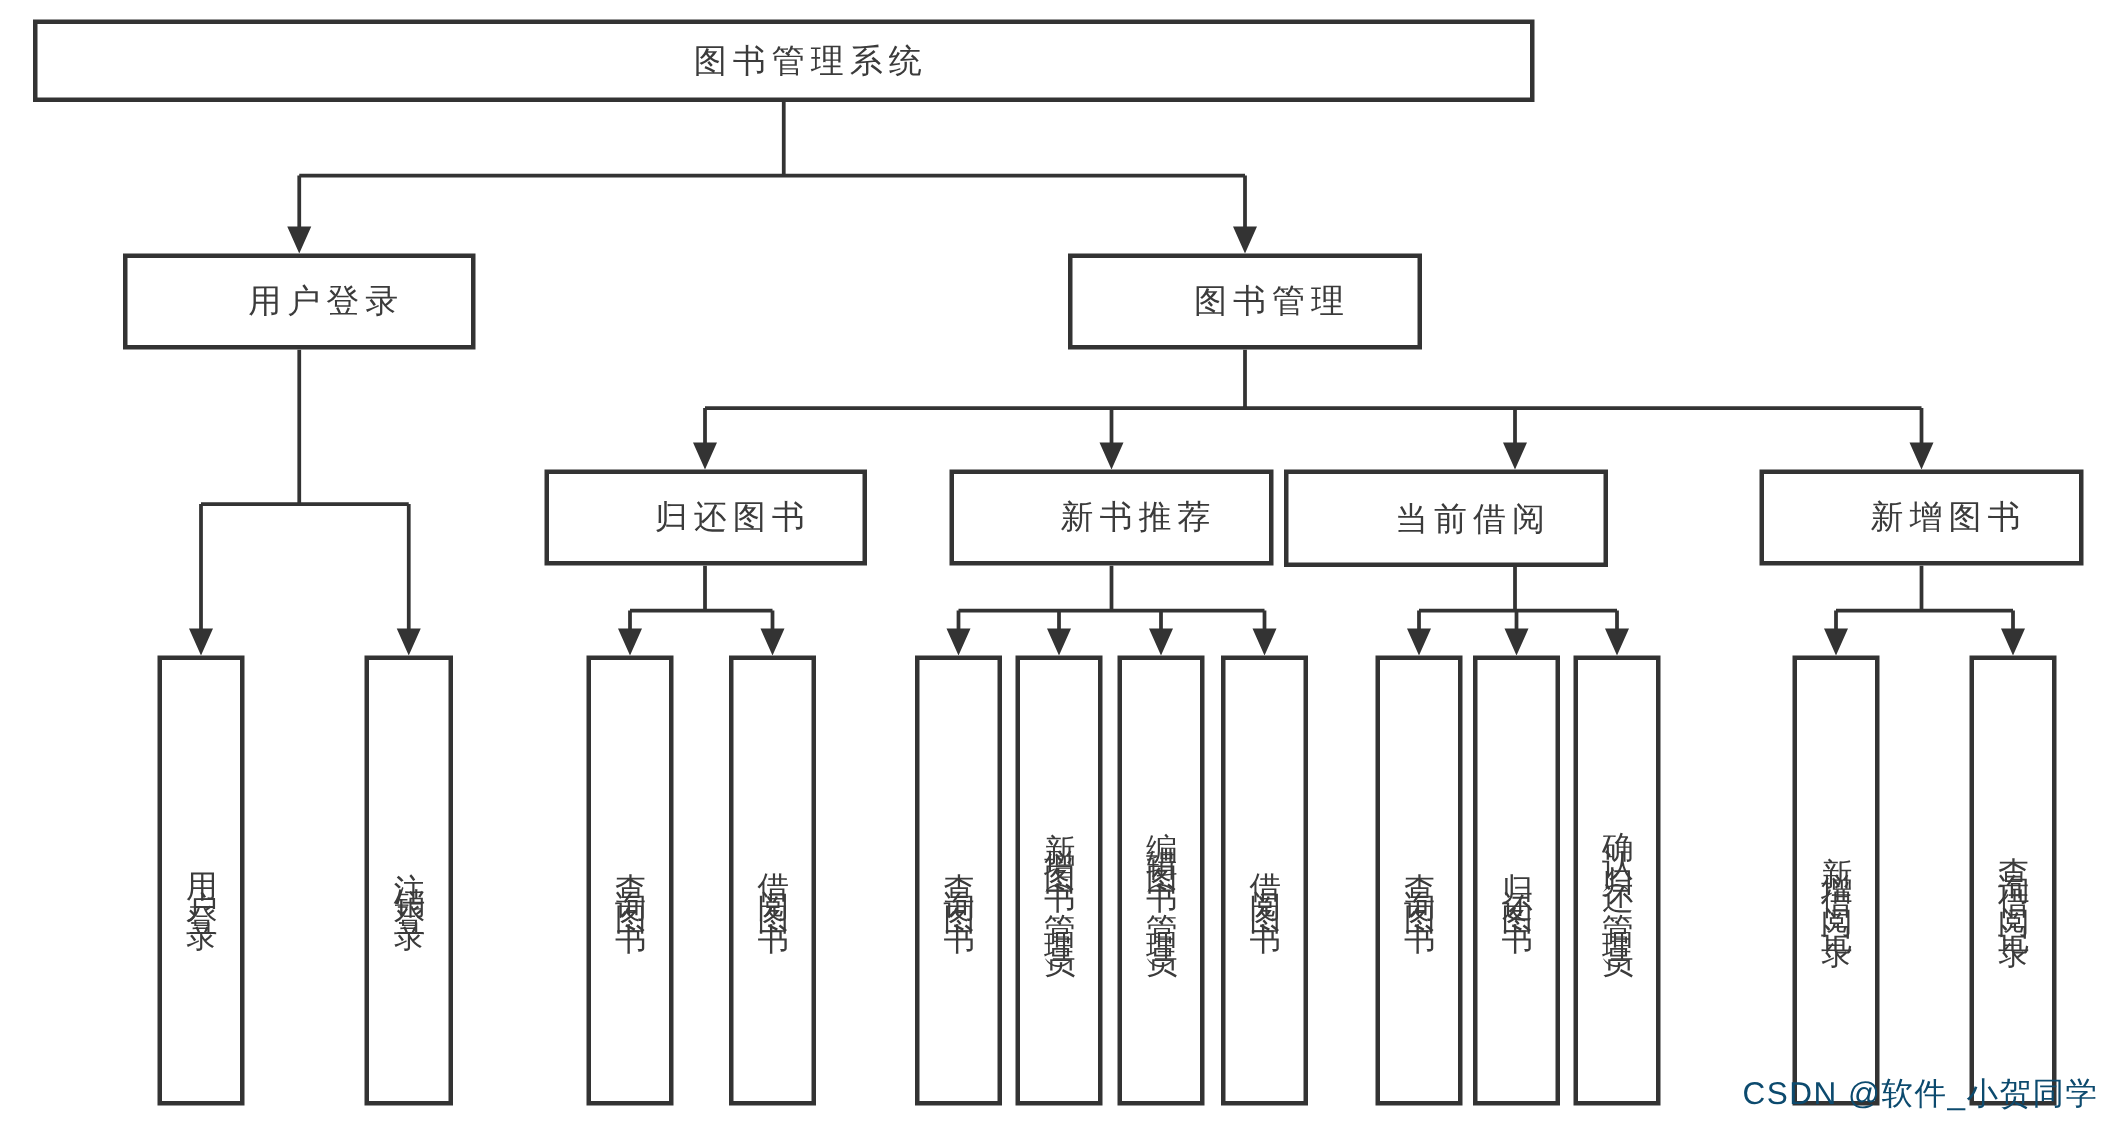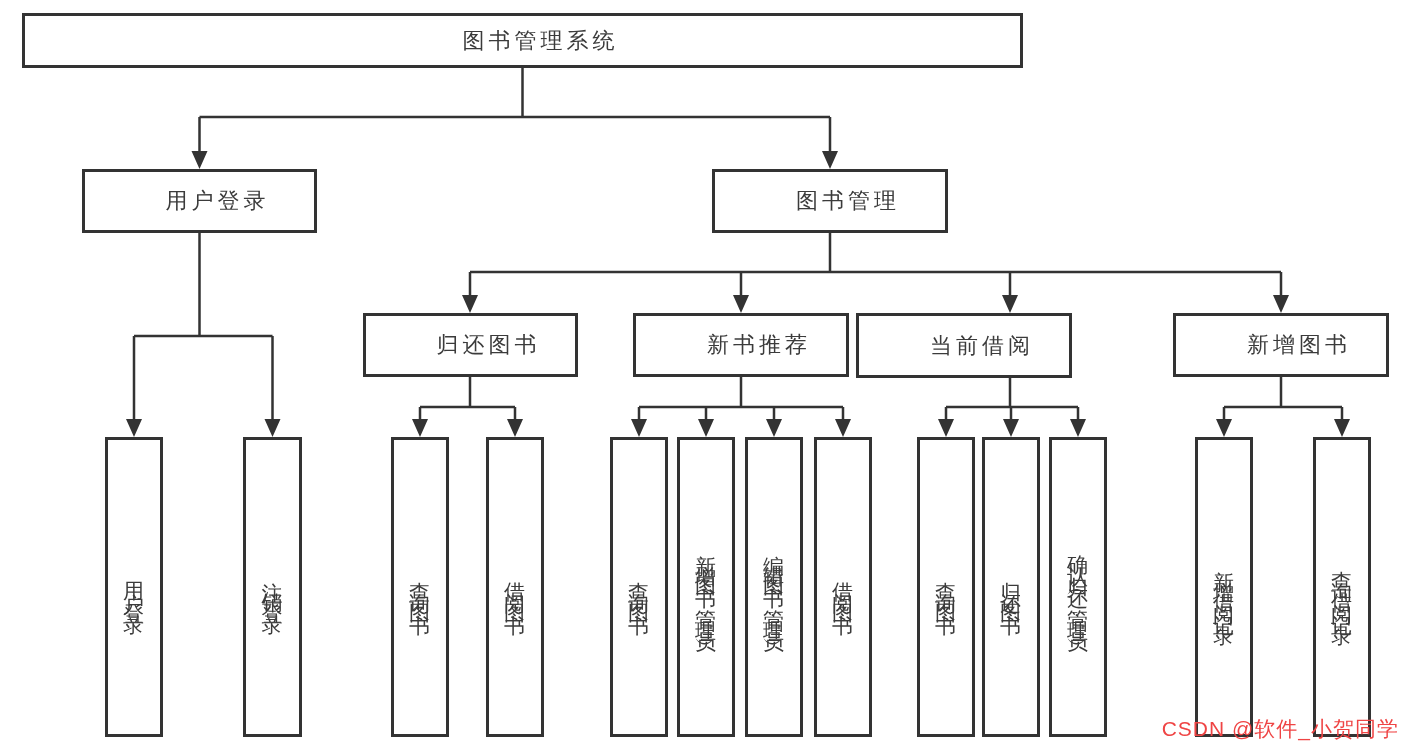--- a/index.html
+++ b/index.html
@@ -12,21 +12,21 @@
     position:absolute;box-sizing:border-box;border:3px solid #333333;background:#ffffff;
     display:flex;align-items:center;justify-content:center;color:#3b3b3b;
   }
   .h-node{font-size:22px;letter-spacing:4px;white-space:nowrap;padding-left:36px;}
   .leaf{
     top:437px;width:58px;height:300px;
     writing-mode:vertical-rl;font-size:21px;letter-spacing:11px;line-height:1;
   }
   .watermark{
     position:absolute;right:6px;bottom:4px;font-size:21px;letter-spacing:1px;
-    color:#ef4444;white-space:nowrap;
+    color:#0c4a6e;white-space:nowrap;
   }
 </style>
 </head>
 <body>
 
 <div class="canvas">
 
   <svg class="connectors" viewBox="0 0 1405 747" xmlns="http://www.w3.org/2000/svg">
     <path fill="none" stroke="#333333" stroke-width="2.5" d="
       M522.5,68 V117 M199.5,117 H830 M199.5,117 V158 M830,117 V158

